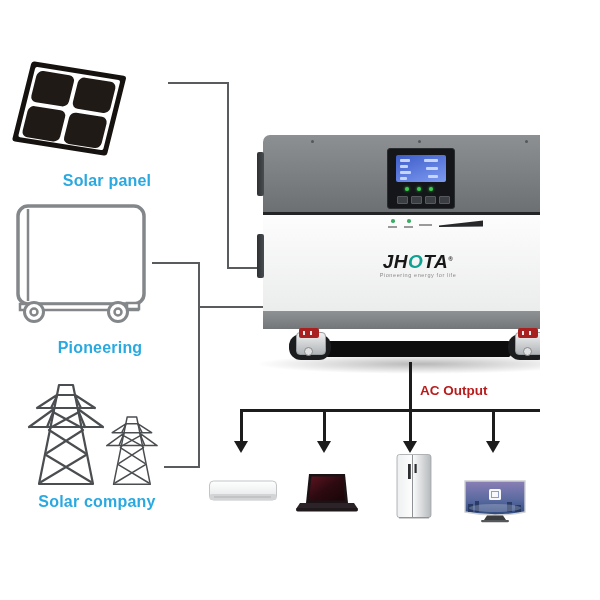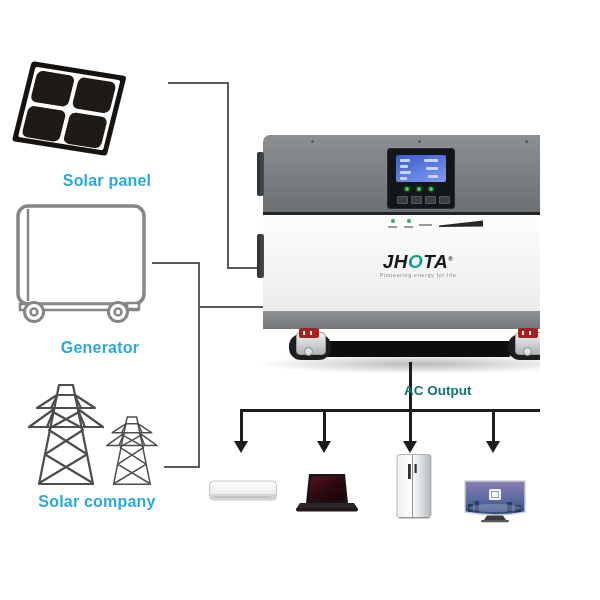--- a/index.html
+++ b/index.html
@@ -54,21 +54,21 @@
         background:linear-gradient(#eef0f1,#b2b5b8);border:1px solid #9a9da0;}
   .hub{position:absolute;bottom:6px;left:17px;width:7px;height:7px;background:#dfe1e2;
        border:1px solid #888;border-radius:50%;}
   .brake{position:absolute;top:0;left:12px;width:20px;height:10px;background:#a8201f;border-radius:2px;}
   .brake i{position:absolute;top:3px;width:2px;height:4px;background:#eee;}
   .under-shadow{position:absolute;left:62px;top:206px;width:186px;height:16px;
                 background:#0d0d0d;border-radius:3px;}
   .floor-shadow{position:absolute;left:255px;top:354px;width:330px;height:20px;
     background:radial-gradient(ellipse at center,rgba(0,0,0,.28) 0%,rgba(0,0,0,0) 70%);}
   
-  .ac-label{position:absolute;left:404px;top:383px;color:#0f766e;font-size:13.5px;font-weight:bold;}
+  .ac-label{position:absolute;left:420px;top:383px;color:#b91c1c;font-size:13.5px;font-weight:bold;}
 </style>
 </head>
 <body>
 
 <div class="canvas">
 
   <svg class="abs" style="left:12px;top:56px" width="125" height="112" viewBox="0 0 125 112">
     <g transform="rotate(9 60 52) skewX(-5)">
       <rect x="14" y="12" width="96" height="82" rx="3" fill="#16120f"></rect>
       <rect x="19" y="17" width="86" height="72" rx="2" fill="#ffffff"></rect>
@@ -85,21 +85,21 @@
       <rect x="10" y="6" width="126" height="98" rx="10" stroke-width="3.5"></rect>
       <line x1="20" y1="9" x2="20" y2="101" stroke-width="2.5"></line>
       <rect x="12" y="104" width="118" height="6" stroke-width="2.5"></rect>
       <rect x="119" y="103" width="12" height="6" stroke-width="2.5"></rect>
       <circle cx="26" cy="112" r="9.5" stroke-width="3" fill="#ffffff"></circle>
       <circle cx="26" cy="112" r="3.5" stroke-width="2.5" fill="#ffffff"></circle>
       <circle cx="110" cy="112" r="9.5" stroke-width="3" fill="#ffffff"></circle>
       <circle cx="110" cy="112" r="3.5" stroke-width="2.5" fill="#ffffff"></circle>
     </g>
   </svg>
-  <div class="src-label" style="left:25px;top:339px">Generator</div>
+  <div class="src-label" style="left:25px;top:339px">Pioneering</div>
 
   <svg class="abs" style="left:20px;top:382px" width="145" height="110" viewBox="0 0 145 110">
     <defs>
       <g id="twr" stroke="#4b4e51" stroke-width="2.2" fill="none" stroke-linecap="round">
         <path d="M37,3 h14 M35,13 h18 M37,3 L35,13 M51,3 L53,13"></path>
         <path d="M15,26 h58 M35,13 L15,26 M53,13 L73,26 M35,14 L29,26 M53,14 L59,26"></path>
         <path d="M7,45 h74 M32,27 L7,45 M56,27 L81,45 M32,28 L25,45 M56,28 L63,45"></path>
         <path d="M35,13 L17,102 M53,13 L71,102 M17,102 h54"></path>
         <path d="M31,30 L60,46 M57,30 L28,46 M27,48 L63,71 M61,48 L25,71 M24,73 L69,100 M64,73 L19,100"></path>
       </g>

